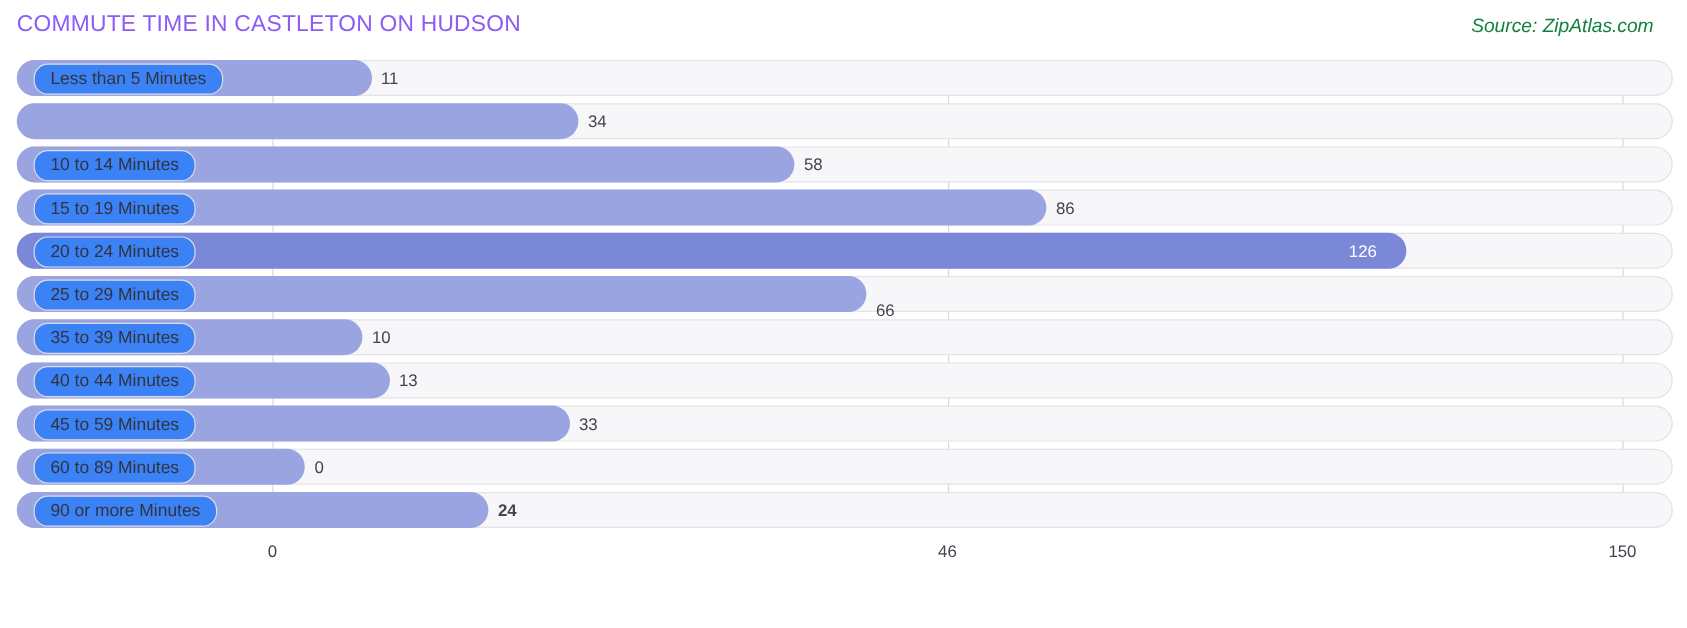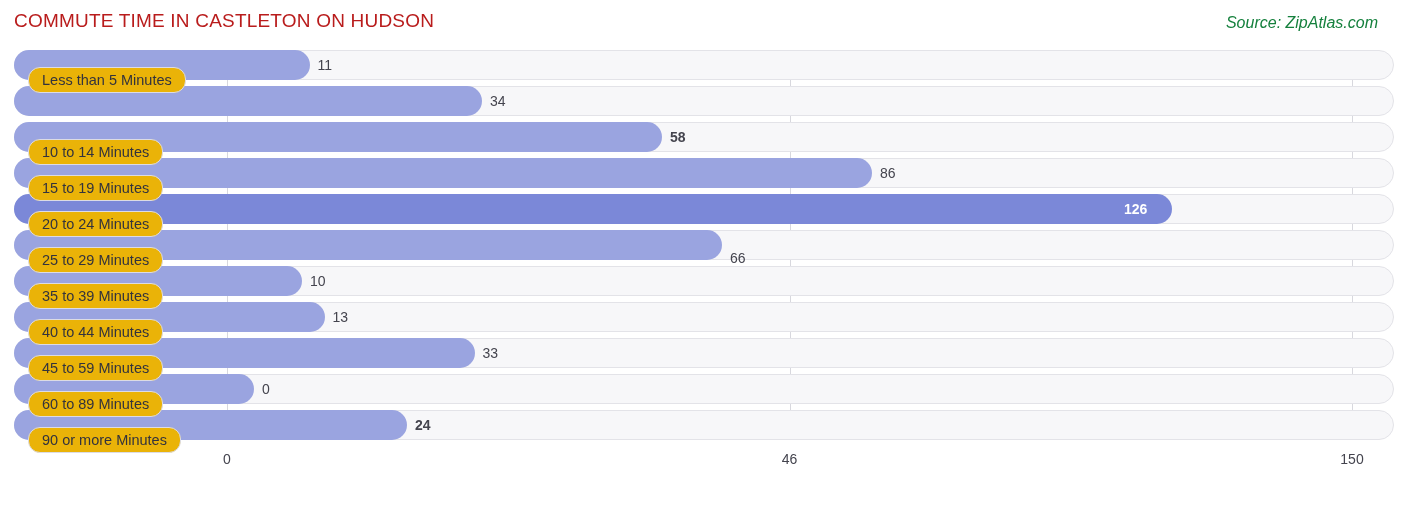--- a/index.html
+++ b/index.html
@@ -19,21 +19,21 @@
     position: relative;
     width: 1406px;
     height: 523px;
   }
   .chart-title {
     position: absolute;
     left: 14px;
     top: 10px;
     font-size: 19px;
     letter-spacing: 0.2px;
-    color: #b91c1c;
+    color: #8b5cf6;
     white-space: nowrap;
   }
   .chart-source {
     position: absolute;
     right: 28px;
     top: 14px;
     font-size: 16px;
     font-style: italic;
     color: #15803d;
     white-space: nowrap;
@@ -83,42 +83,41 @@
     border-radius: 15px;
     box-sizing: border-box;
   }
   .cat-pill {
     position: absolute;
     left: 14px;
     top: 3px;
     height: 24px;
     line-height: 24px;
     padding: 0 13px 0 13px;
-    background: #eab308;
+    background: #3b82f6;
     border: 1px solid #dcdce4;
     border-radius: 12px;
     font-size: 14.5px;
     color: #33333d;
     white-space: nowrap;
     z-index: 3;
-    margin-top: 14px;
   }
   .val-label {
     position: absolute;
     top: 0;
     height: 30px;
     line-height: 30px;
     font-size: 14px;
     color: #44444e;
     white-space: nowrap;
     z-index: 4;
   }
   .val-label.inside {
     color: #ffffff;
-    font-weight: bold;
+    font-weight: normal;
   }
   .axis {
     position: absolute;
     left: 0;
     right: 0;
     bottom: 16px;
     height: 18px;
   }
   .tick {
     position: absolute;
@@ -150,21 +149,21 @@
         </div>
         <div class="row">
           <div class="track"></div>
           <div class="bar" style="width: 468px;"></div>
           <div class="val-label" style="left: 476px;">34</div>
         </div>
         <div class="row">
           <div class="track"></div>
           <div class="bar" style="width: 648px;"></div>
           <div class="cat-pill">10 to 14 Minutes</div>
-          <div class="val-label" style="left: 656px; font-weight: bold;">58</div>
+          <div class="val-label" style="left: 656px;">58</div>
         </div>
         <div class="row">
           <div class="track"></div>
           <div class="bar" style="width: 858px;"></div>
           <div class="cat-pill">15 to 19 Minutes</div>
           <div class="val-label" style="left: 866px;">86</div>
         </div>
         <div class="row">
           <div class="track"></div>
           <div class="bar" style="width: 1158px; background: rgb(123, 136, 216);"></div>

